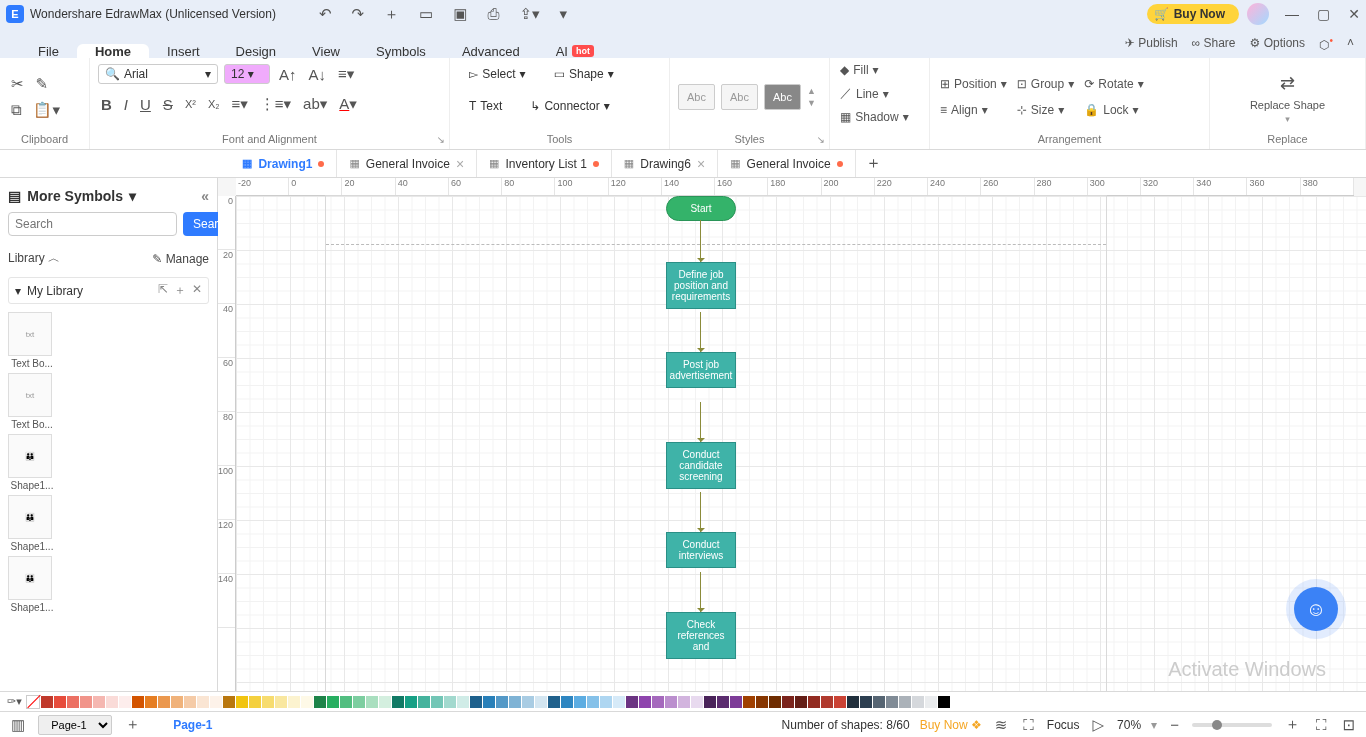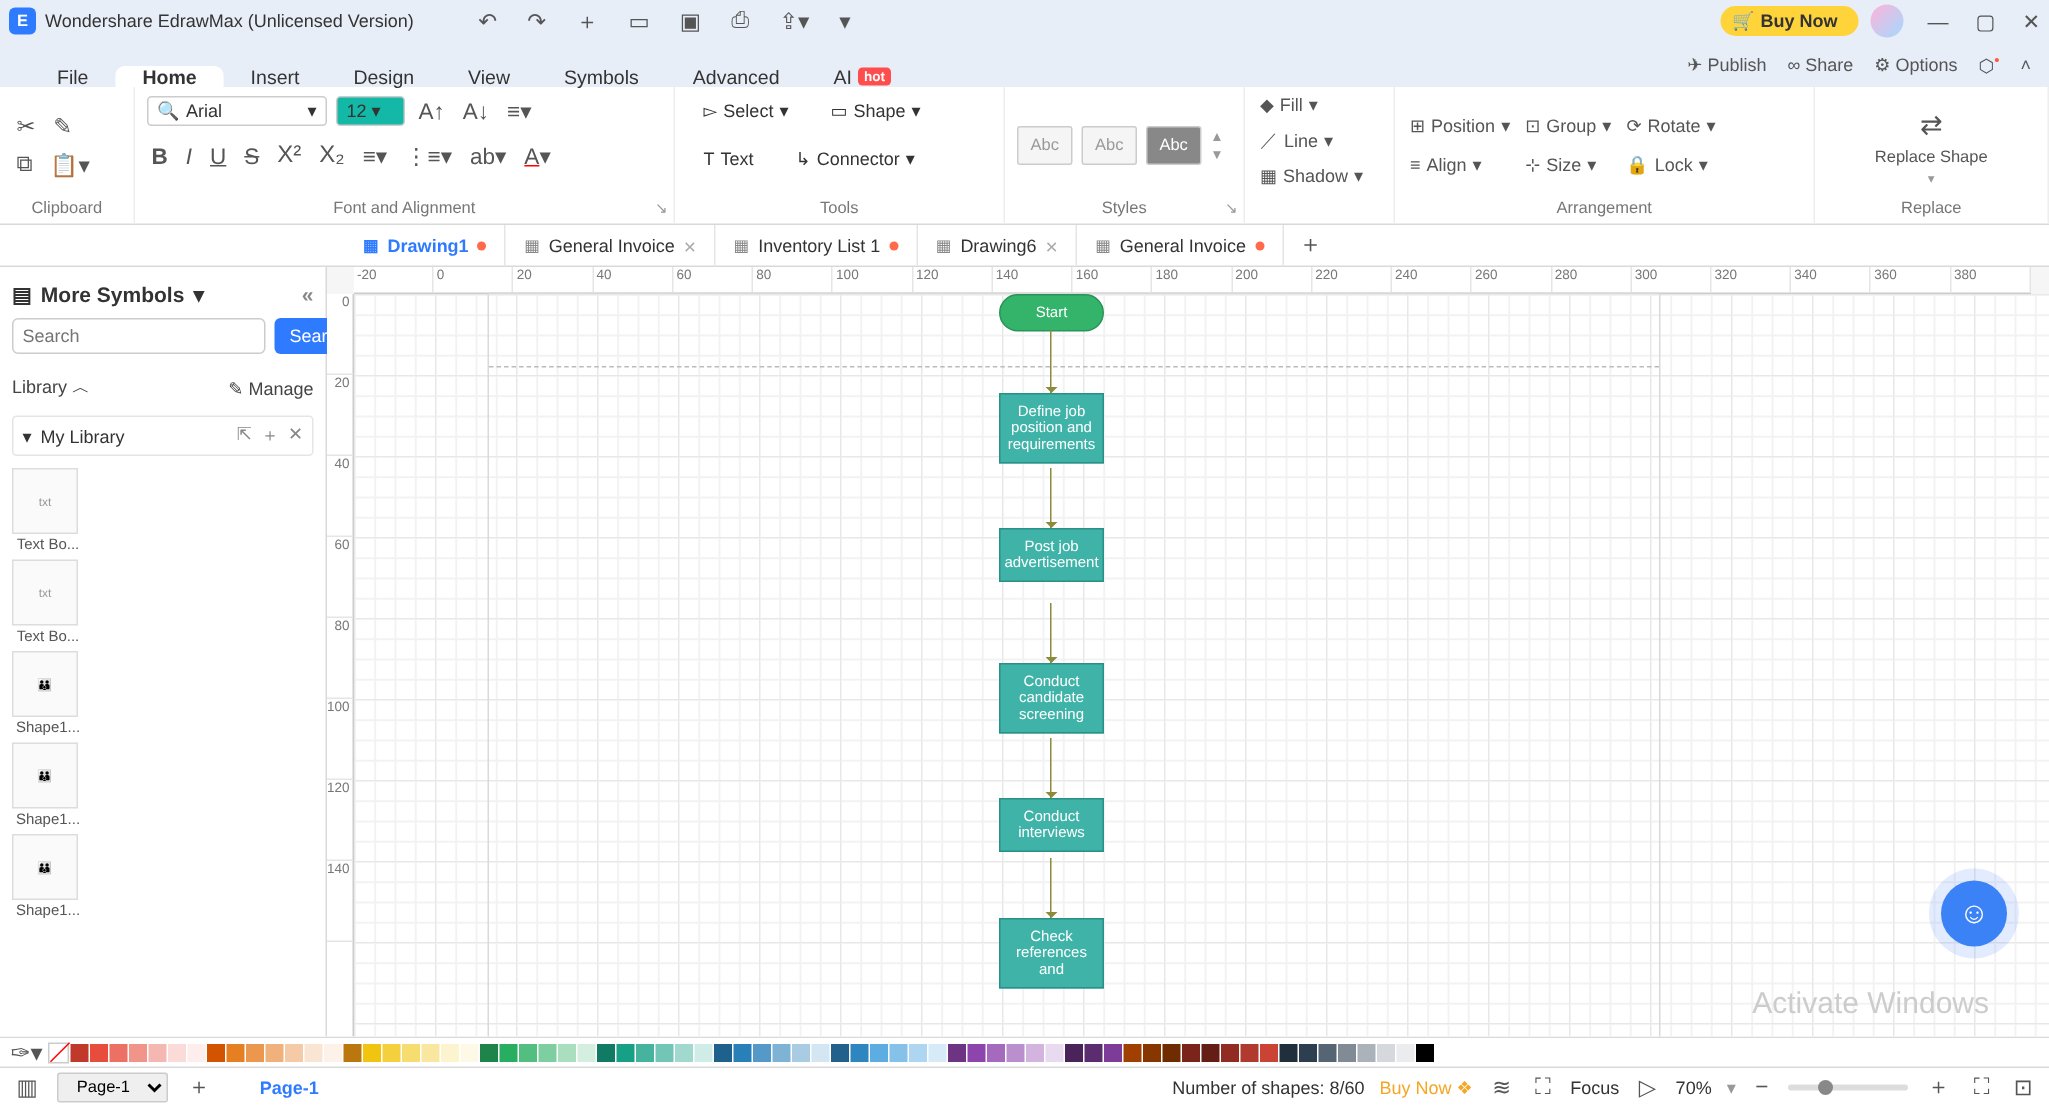--- a/index.html
+++ b/index.html
@@ -21,25 +21,25 @@
 .menu-bar .tab.active { background: #fff; border-radius: 6px 6px 0 0; font-weight: 600; }
 .menu-bar .right { margin-left: auto; display: flex; align-items: center; gap: 14px; padding-right: 12px; color: #555; }
 .hot {background:#ff4d4d;color:#fff;font-size:9px;padding:1px 4px;border-radius:3px;font-weight:bold;}
 
 
 .ribbon { height: 92px; background: #fff; border-bottom: 1px solid #d9d9d9; display: flex; }
 .rgroup { border-right: 1px solid #eee; padding: 4px 8px 2px; display: flex; flex-direction: column; position:relative;}
 .rgroup .content { flex: 1; display: flex; align-items: center; gap: 6px; }
 .rgroup .label { font-size: 11px; color: #777; text-align: center; padding: 2px 0; }
 .ricon { color: #555; font-size: 15px; padding: 3px; cursor: pointer; }
-.ricon.small {font-size:16px;}
+.ricon.small {font-size:11px;}
 .vstack { display: flex; flex-direction: column; gap: 2px; }
 .hstack { display:flex; align-items:center; gap:6px;}
 .font-select { border: 1px solid #ccc; border-radius: 3px; padding: 2px 6px; font-size: 12px; display:flex; align-items:center; gap:4px; min-width:120px; background:#fff;}
-.size-select { border: 1px solid #ccc; border-radius: 3px; padding: 2px 6px; font-size: 12px; width:46px; background:#14b8a6;}
+.size-select { border: 1px solid #ccc; border-radius: 3px; padding: 2px 6px; font-size: 12px; width:46px; background:#f0abfc;}
 .tool-btn { border: 1px solid transparent; border-radius: 3px; padding: 4px 10px; font-size: 12px; display:flex; align-items:center; gap:4px; cursor:pointer;}
 .style-swatch { border:1px solid #ccc; padding:6px 8px; font-size:11px; color:#999; background:#f5f5f5; border-radius:2px;}
 .style-swatch.dark{background:#888;color:#fff;}
 .prop-item{display:flex;align-items:center;gap:4px;font-size:12px;color:#555;padding:1px 2px;}
 .launcher{position:absolute;bottom:4px;right:4px;font-size:10px;color:#999;}
 
 
 .doc-tabs { height: 28px; background: #fff; border-bottom: 1px solid #d9d9d9; display: flex; align-items: stretch; padding-left: 230px; }
 .doc-tab { display: flex; align-items: center; gap: 6px; padding: 0 12px; font-size: 12px; border-right: 1px solid #e5e5e5; position:relative; cursor:pointer;}
 .doc-tab.active { color: #2f7bff; font-weight:600; }

